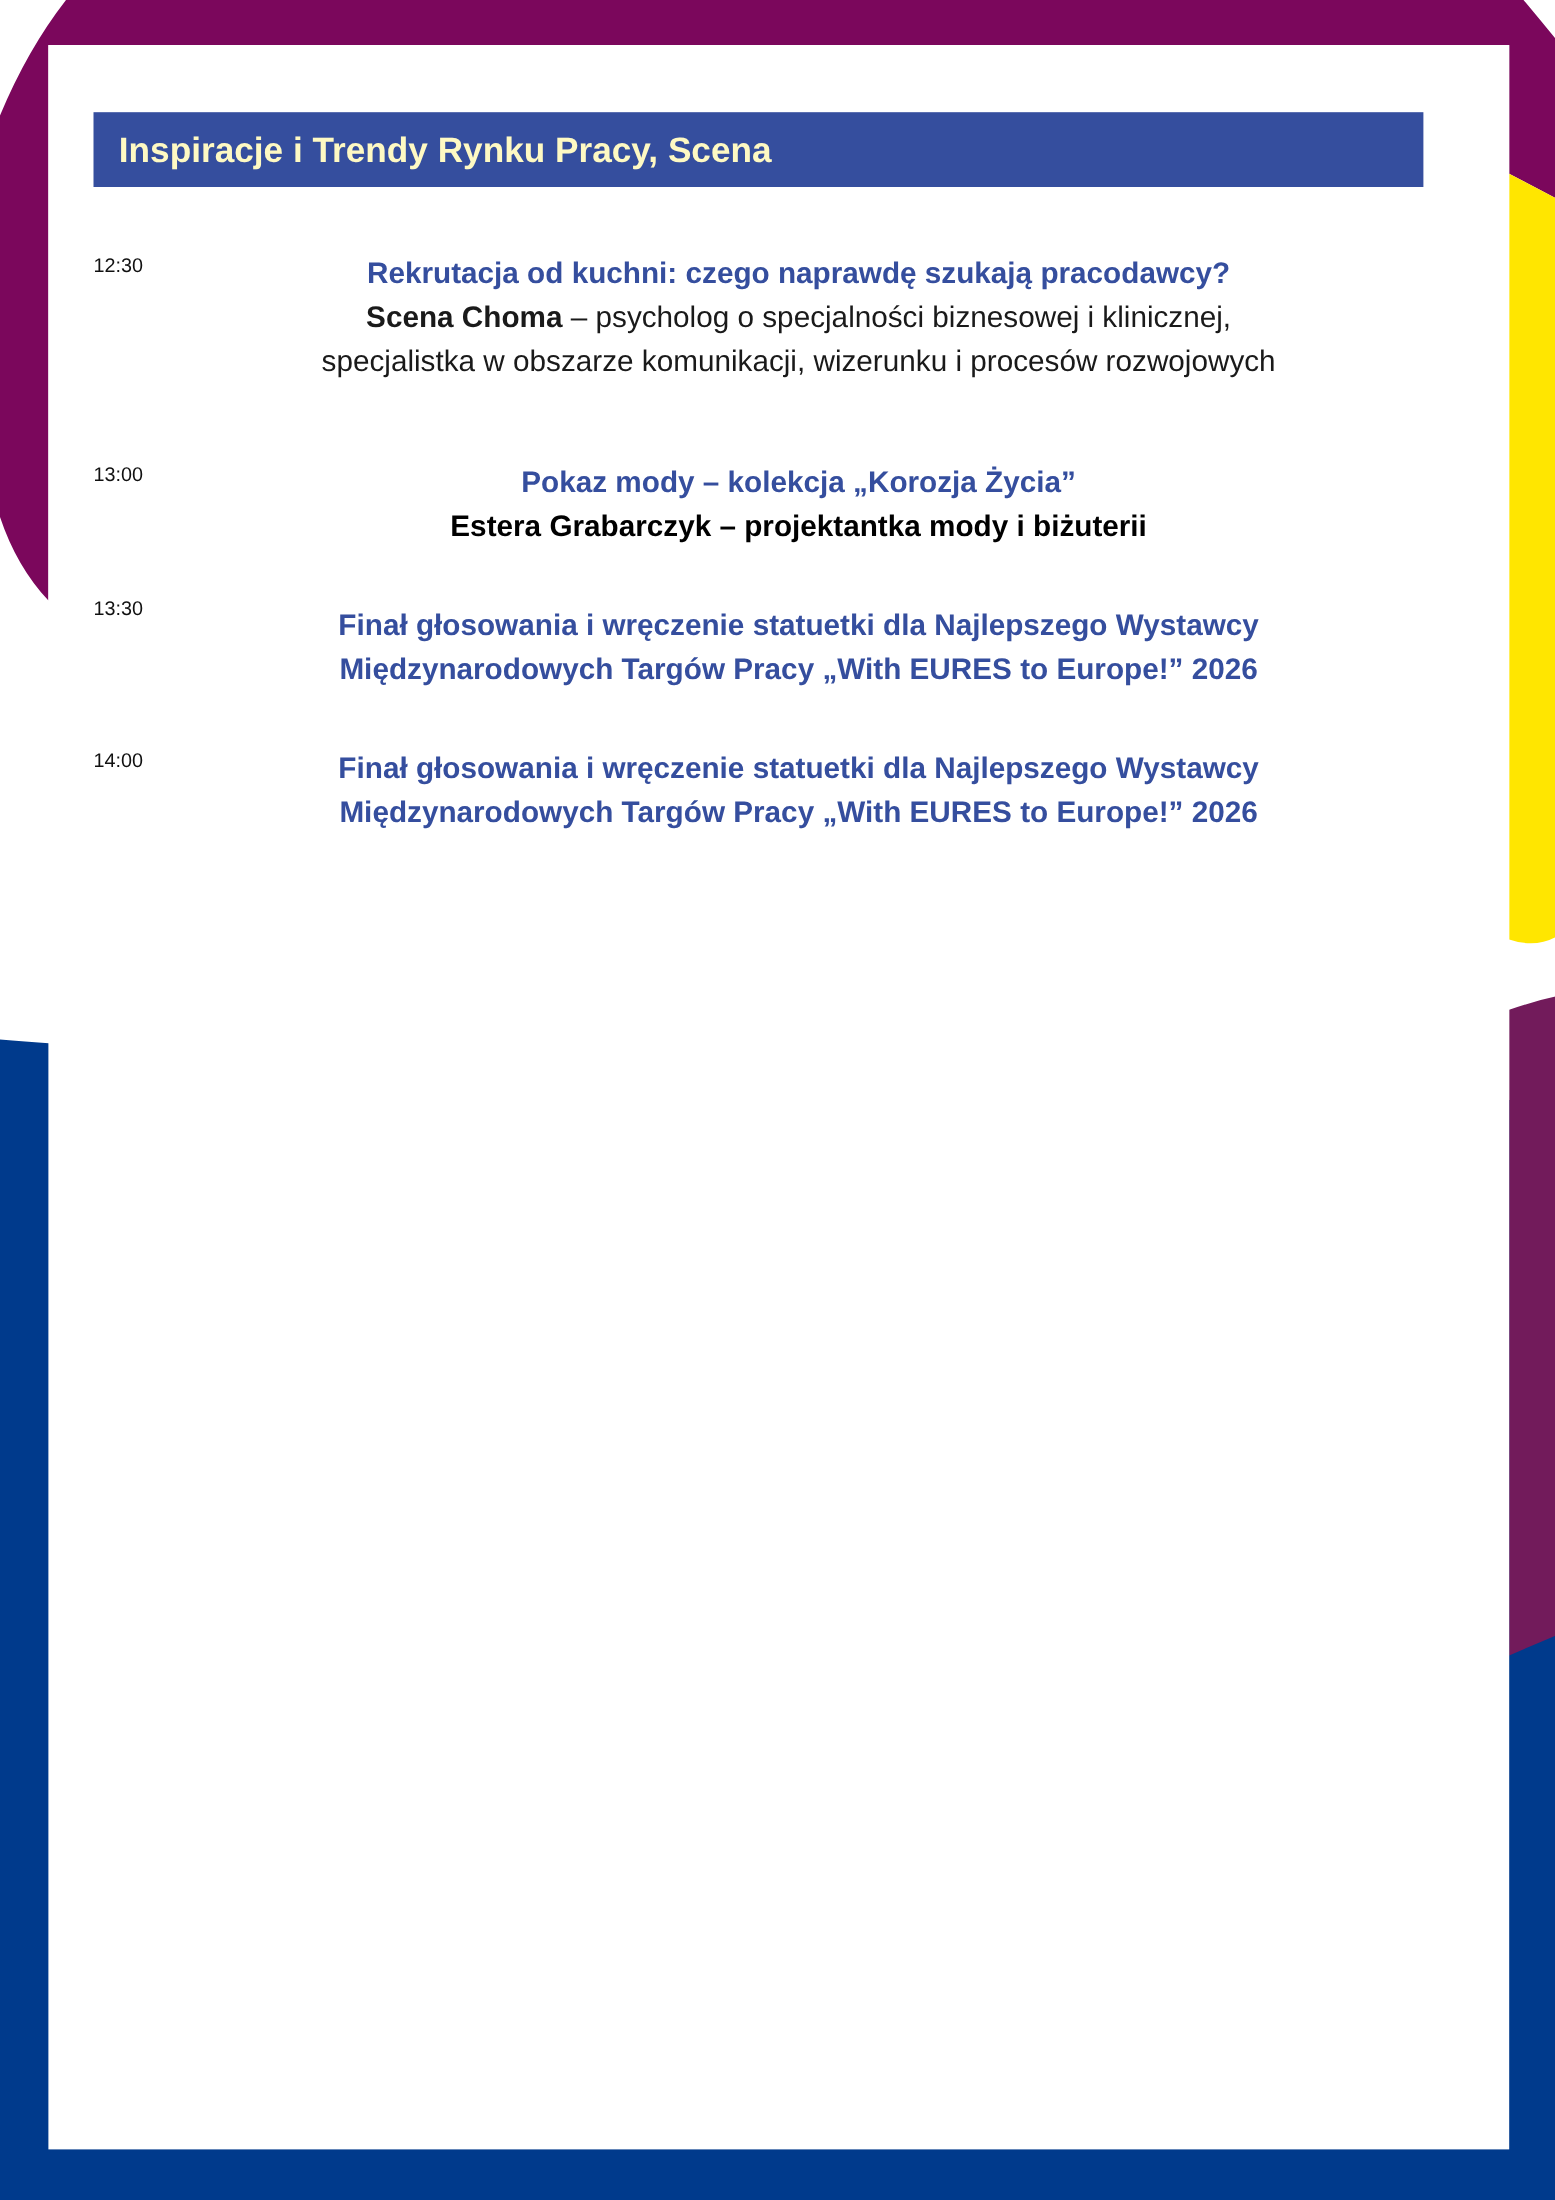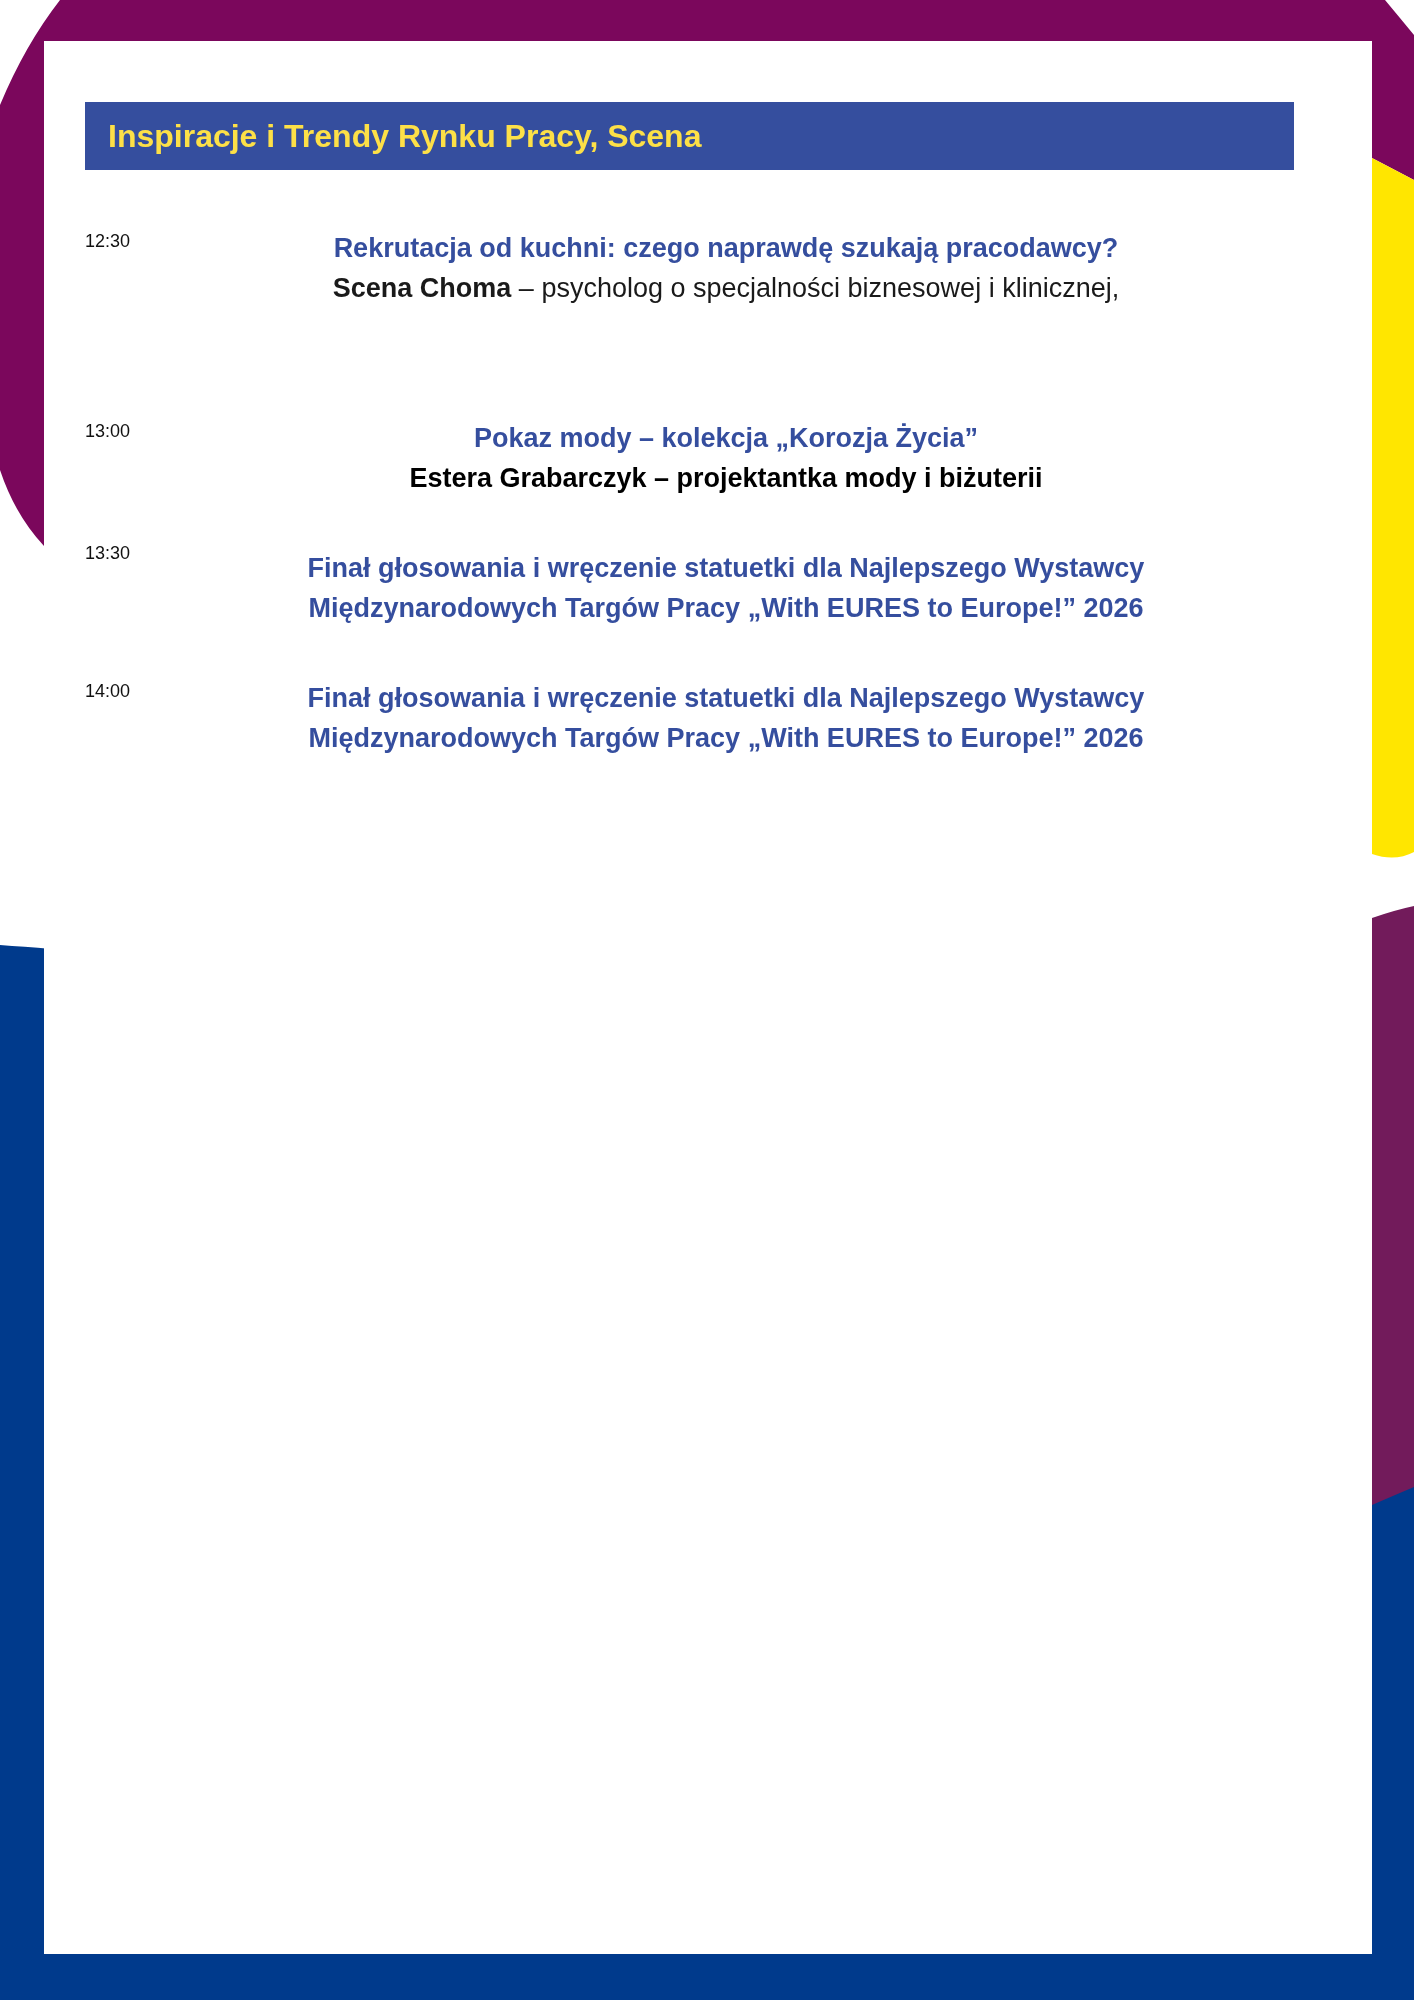--- a/index.html
+++ b/index.html
@@ -12,21 +12,21 @@
   .panel {
     position: absolute; left: 44px; top: 41px; width: 1328px; height: 1913px;
     background: #ffffff;
   }
   .header-bar {
     position: absolute; left: 85px; top: 102px; width: 1209px; height: 68px;
     background: #354e9e;
     display: flex; align-items: center;
   }
   .header-title {
-    color: #fde047; font-weight: bold; font-size: 32px;
+    color: #fef9c3; font-weight: bold; font-size: 32px;
     margin-left: 23px; letter-spacing: 0px;
   }
   .entry { position: absolute; left: 85px; width: 1200px; }
   .time {
     position: absolute; left: 0; top: 0;
     font-size: 18px; color: #111111;
   }
   .content { position: absolute; left: 91px; top: 0; width: 1100px; }
   .line { font-size: 27px; line-height: 40px; white-space: nowrap; color: #1a1a1a; text-align: center; }
   .title-line { color: #354e9e; font-weight: bold; }
@@ -53,20 +53,21 @@
   <span class="header-title">Inspiracje i Trendy Rynku Pracy, Scena</span>
 </div>
 
 <div class="entry" style="top:228px;">
   <div class="time" style="top:3px;">12:30</div>
   <div class="content">
     <div class="line title-line">Rekrutacja od kuchni: czego naprawdę szukają pracodawcy?</div>
     <div class="line">
       <span class="bold">Scena Choma</span><span> – psycholog o specjalności biznesowej i klinicznej,</span>
     </div>
+    <div class="line">specjalistka w obszarze komunikacji, wizerunku i procesów rozwojowych</div>
   </div>
 </div>
 
 <div class="entry" style="top:418px;">
   <div class="time" style="top:3px;">13:00</div>
   <div class="content">
     <div class="line title-line">Pokaz mody – kolekcja „Korozja Życia”</div>
     <div class="line black-bold">Estera Grabarczyk – projektantka mody i biżuterii</div>
   </div>
 </div>

